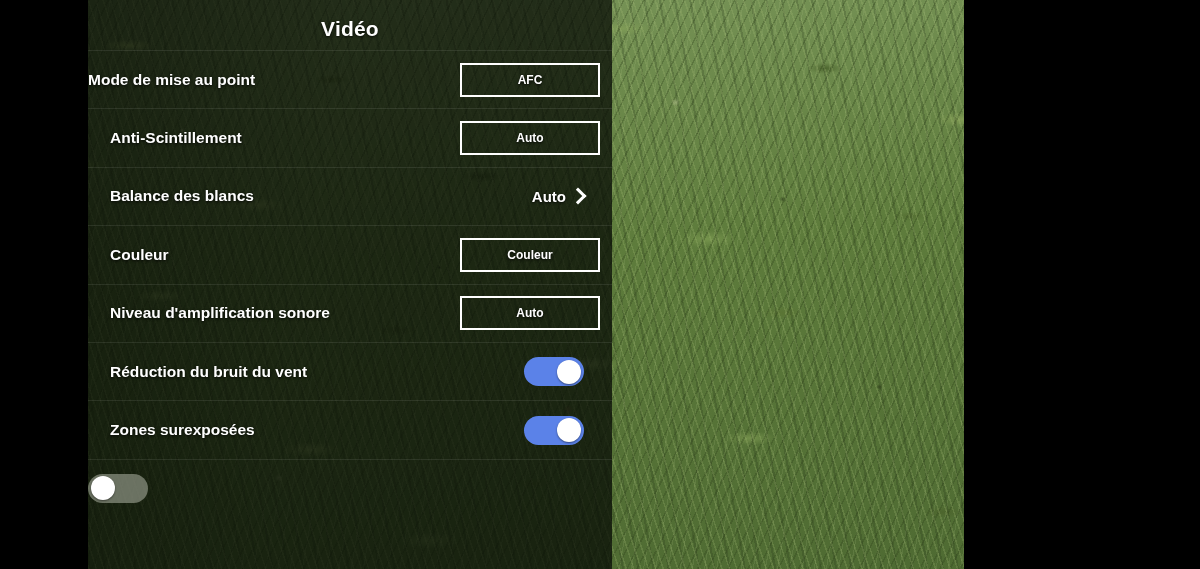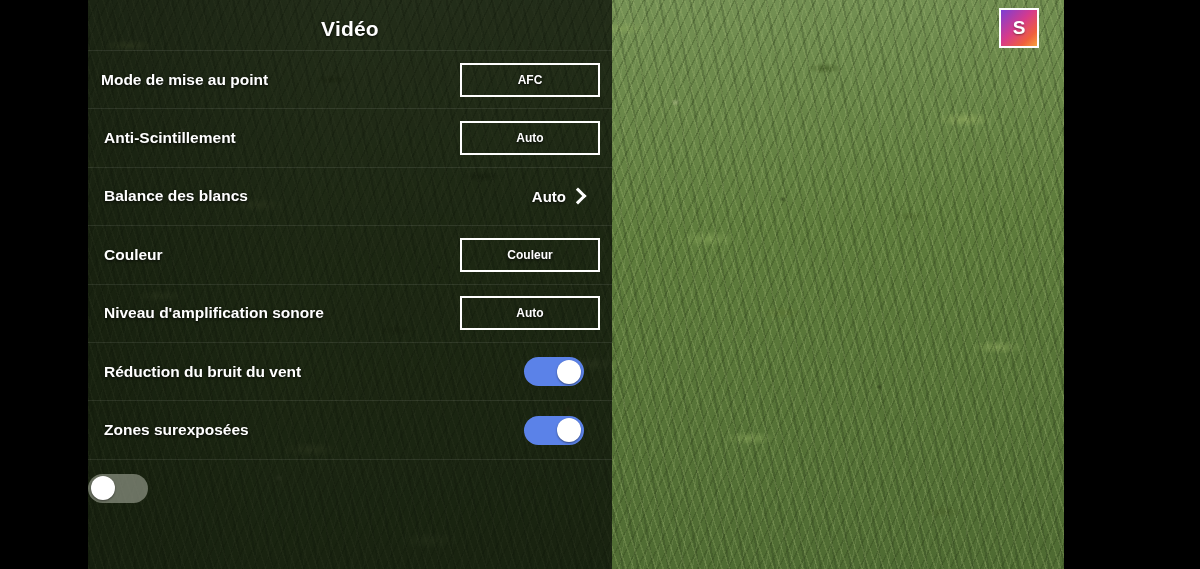--- a/index.html
+++ b/index.html
@@ -5,21 +5,21 @@
   html, body {
     margin: 0;
     padding: 0;
     background: #000;
   }
   body {
     font-family: "Liberation Sans", sans-serif;
   }
   #app {
     position: relative;
-    width: 1064px;
+    width: 964px;
     height: 569px;
     overflow: hidden;
     background: #000;
   }
 
   
   .preview {
     position: absolute;
     left: 0; top: 0;
     width: 1072px;
@@ -155,21 +155,21 @@
     align-items: center;
     border-top: 1px solid rgba(255,255,255,0.085);
     padding: 0 12px 0 0;
     box-sizing: border-box;
   }
   .row:first-child { border-top: 1px solid rgba(255,255,255,0.085); }
   .row-label {
     color: #ffffff;
     font-size: 15.5px;
     font-weight: bold;
-    margin-left: 4px;
+    margin-left: 10px;
     padding-left: 12px;
     text-shadow: 0 1px 3px rgba(0,0,0,.85);
     white-space: nowrap;
     flex: 1 1 auto;
   }
   .row-label-wrap {
     flex: 1 1 auto;
     padding-left: 0;
   }
 
@@ -357,21 +357,21 @@
       <rect x="1" y="17" width="12" height="12" fill="#ffffff"></rect>
       <rect x="17" y="17" width="12" height="12" fill="#ffffff"></rect>
     </svg>
   </div>
 
   <div class="settings-panel">
     <div class="panel-title">Vidéo</div>
     <div class="rows">
 
       <div class="row">
-        <div class="row-label-wrap"><span class="row-label" style="margin-left:0;padding-left:13px;">Mode de mise au point</span></div>
+        <div class="row-label-wrap"><span class="row-label" style="margin-left:0;padding-left:0;">Mode de mise au point</span></div>
         <button class="opt-btn">AFC</button>
       </div>
 
       <div class="row">
         <div class="row-label-wrap"><span class="row-label">Anti-Scintillement</span></div>
         <button class="opt-btn">Auto</button>
       </div>
 
       <div class="row">
         <div class="row-label-wrap"><span class="row-label">Balance des blancs</span></div>

